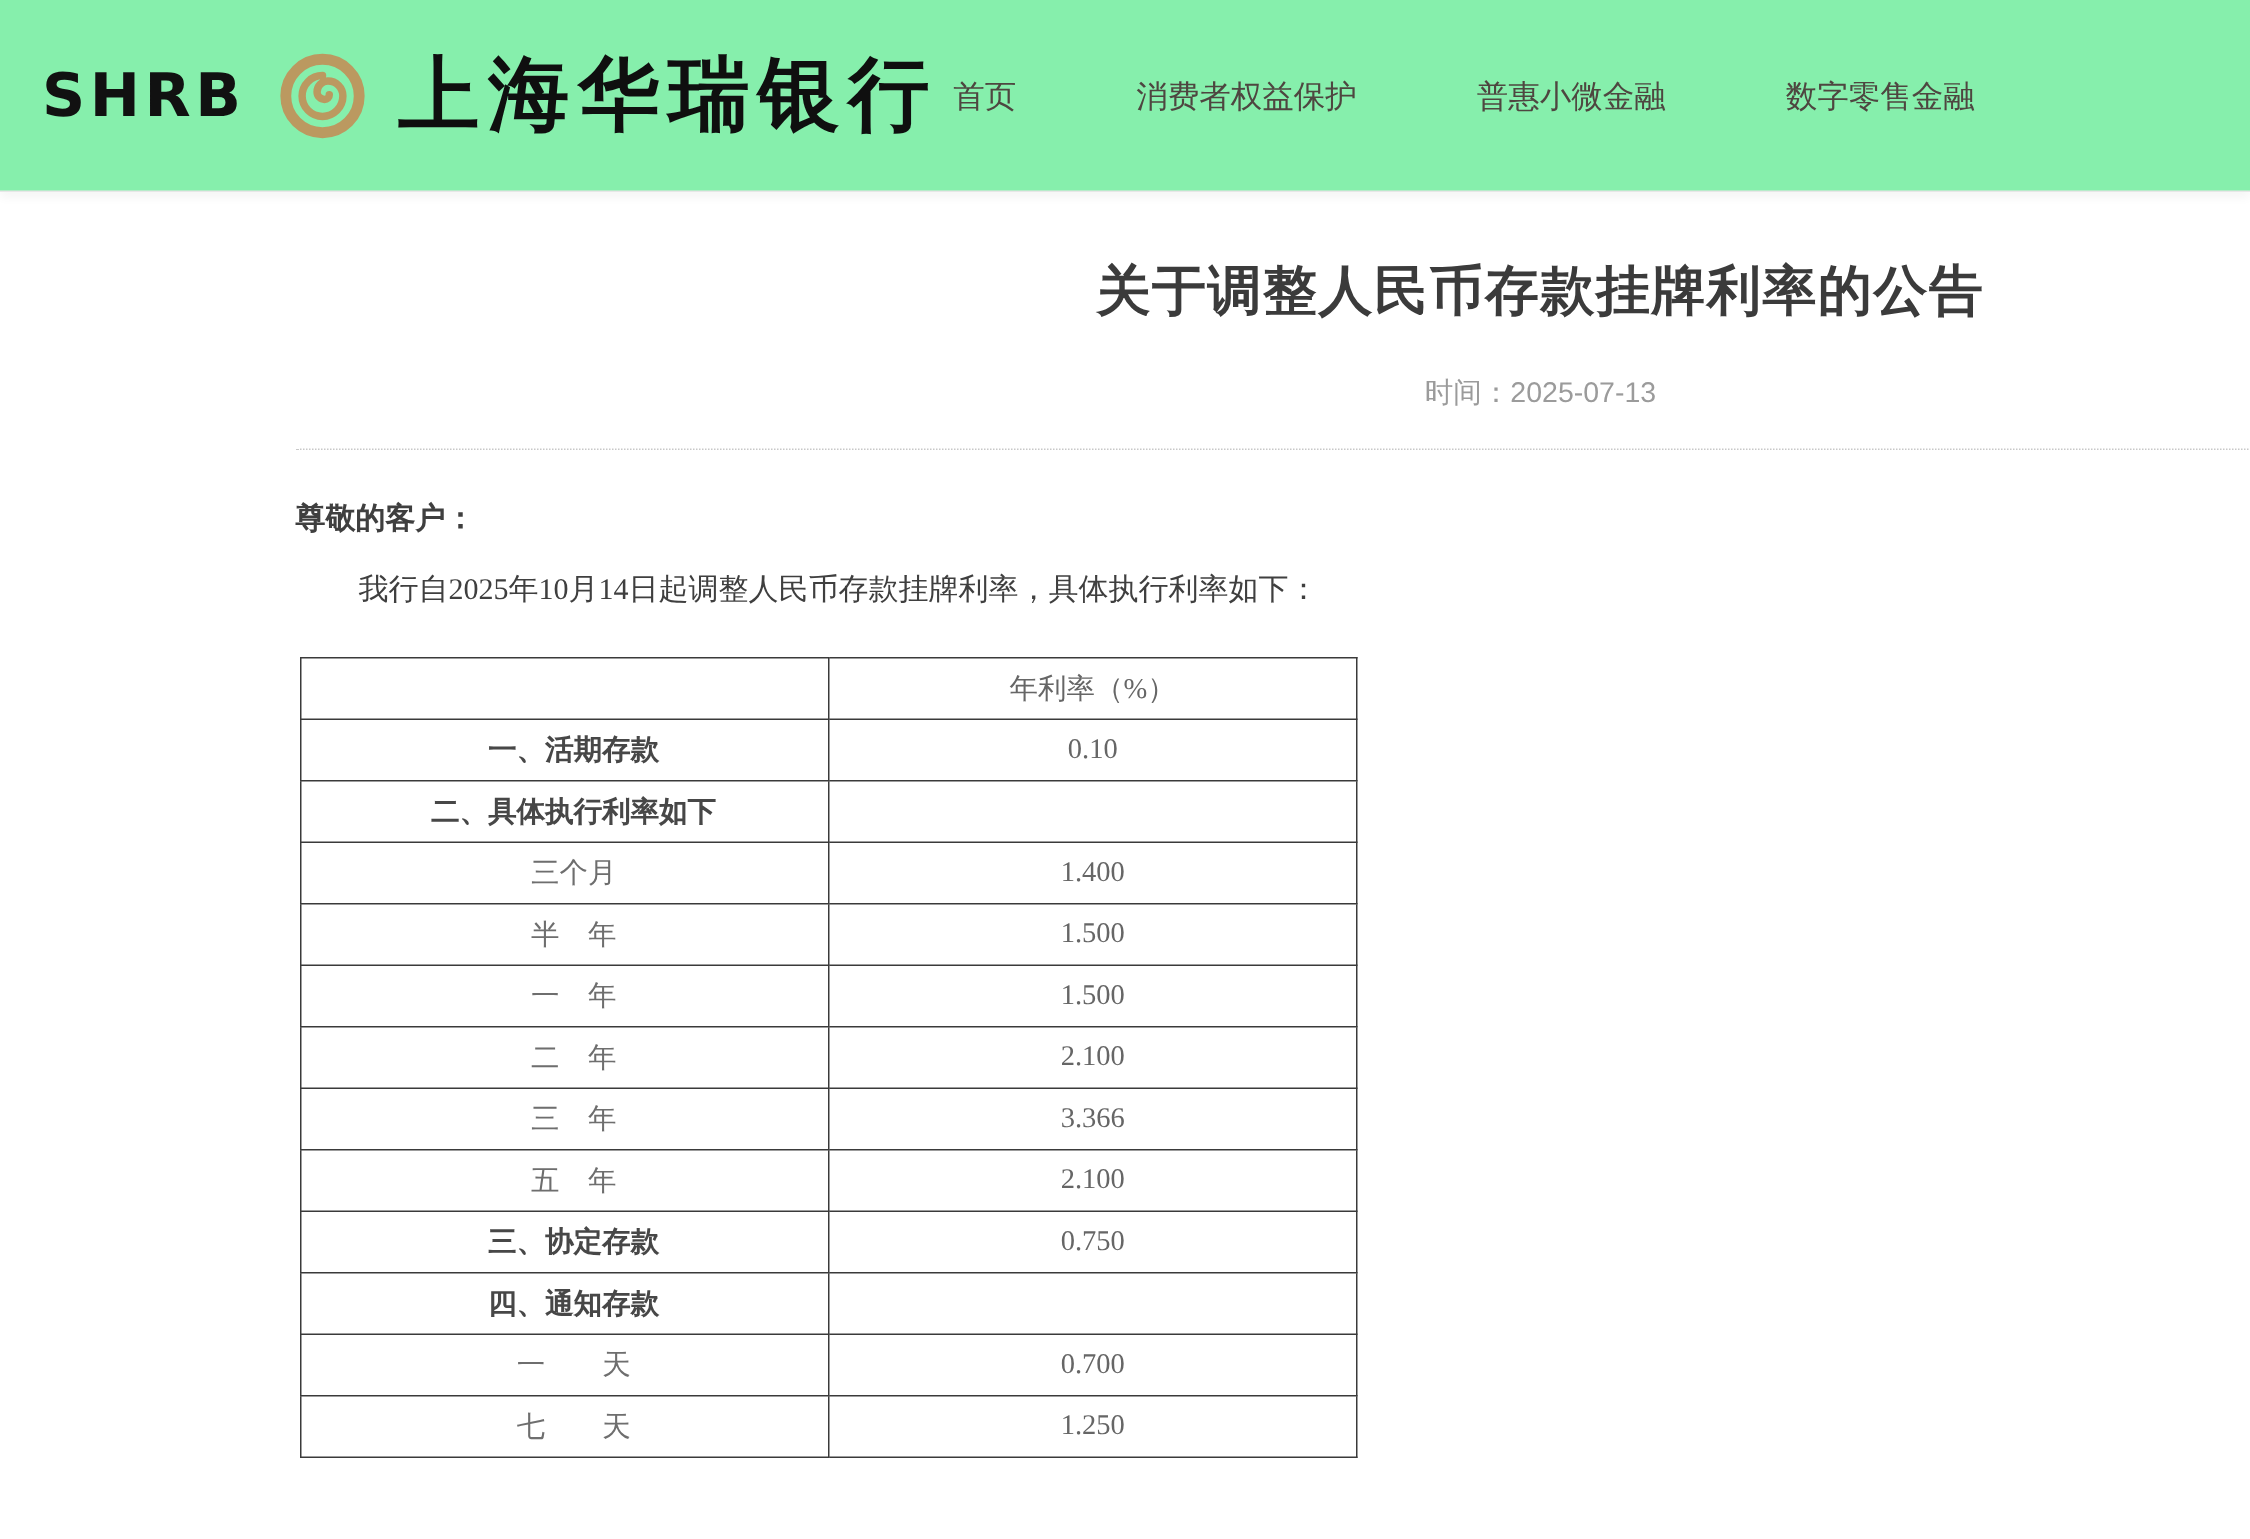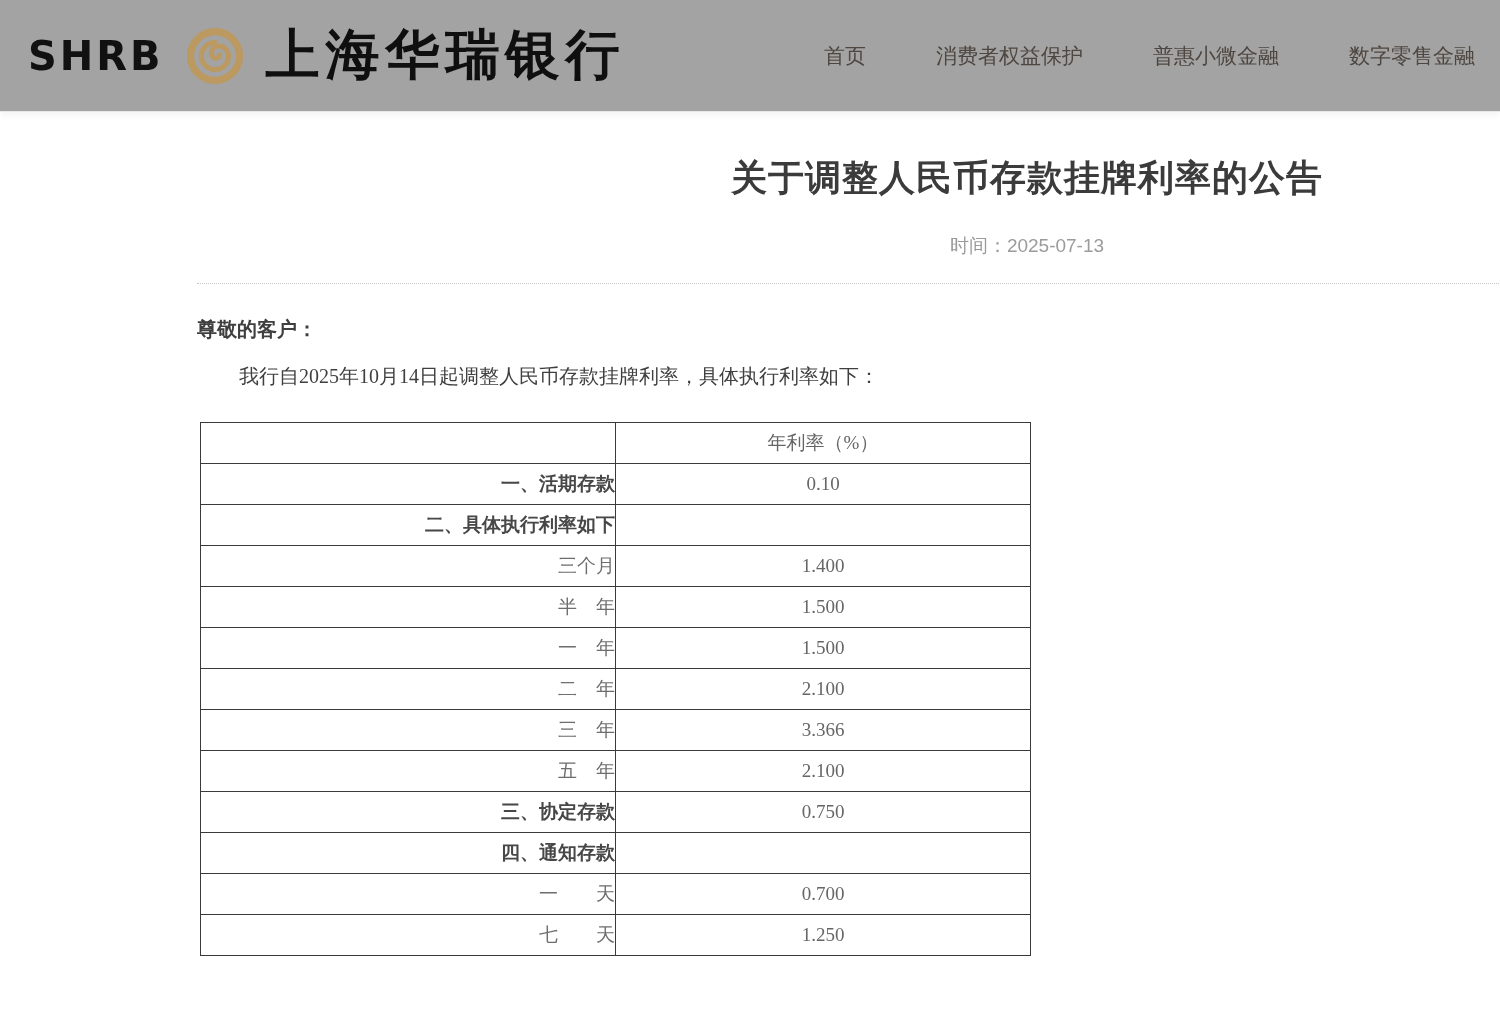--- a/index.html
+++ b/index.html
@@ -5,27 +5,27 @@
   * { margin: 0; padding: 0; box-sizing: border-box; }
   html, body {
     width: 1500px; height: 1026px;
     overflow: hidden;
     background: #ffffff;
     font-family: "Liberation Sans", "DejaVu Sans", sans-serif;
   }
 
   
   .site-header {
-    height: 112px;
-    background: #a3a3a3;
+    height: 128px;
+    background: #86efac;
     border-bottom: 1px solid #e7e7e7;
     box-shadow: 0 4px 6px rgba(0,0,0,0.04);
     display: flex;
     align-items: center;
-    justify-content: space-between;
+    justify-content: flex-start;
     padding: 0 25px 0 28px;
     position: relative;
     z-index: 2;
   }
   .logo-group {
     display: flex;
     align-items: center;
     gap: 22px;
   }
   .logo-shrb {
@@ -47,20 +47,21 @@
     display: flex;
     align-items: center;
     gap: 70px;
   }
   .nav-item {
     font-size: 21px;
     color: #4e4640;
     text-decoration: none;
     cursor: pointer;
     white-space: nowrap;
+    margin-left: 10px;
   }
 
   
   .content {
     margin-left: 197px;
     width: 1660px;
   }
   .article-title {
     margin-top: 42px;
     text-align: center;
@@ -92,33 +93,33 @@
   }
   .body-para {
     margin-top: 20px;
     text-indent: 2.1em;
   }
 
   
   .rate-table {
     margin-top: 32px;
     margin-left: 3px;
-    width: 831px;
+    width: 705px;
     border-collapse: collapse;
     table-layout: fixed;
     font-family: "Liberation Serif", "DejaVu Serif", serif;
     font-size: 19px;
   }
   .rate-table td, .rate-table th {
     border: 1px solid #3a3a3a;
     height: 41px;
     vertical-align: middle;
   }
   .rate-table .cell-label {
-    text-align: right;
+    text-align: center;
     padding-left: 12px;
     color: #6e6e6e;
     font-weight: normal;
   }
   .rate-table .cell-label.bold {
     color: #474747;
     font-weight: bold;
   }
   .rate-table .cell-value {
     text-align: center;

